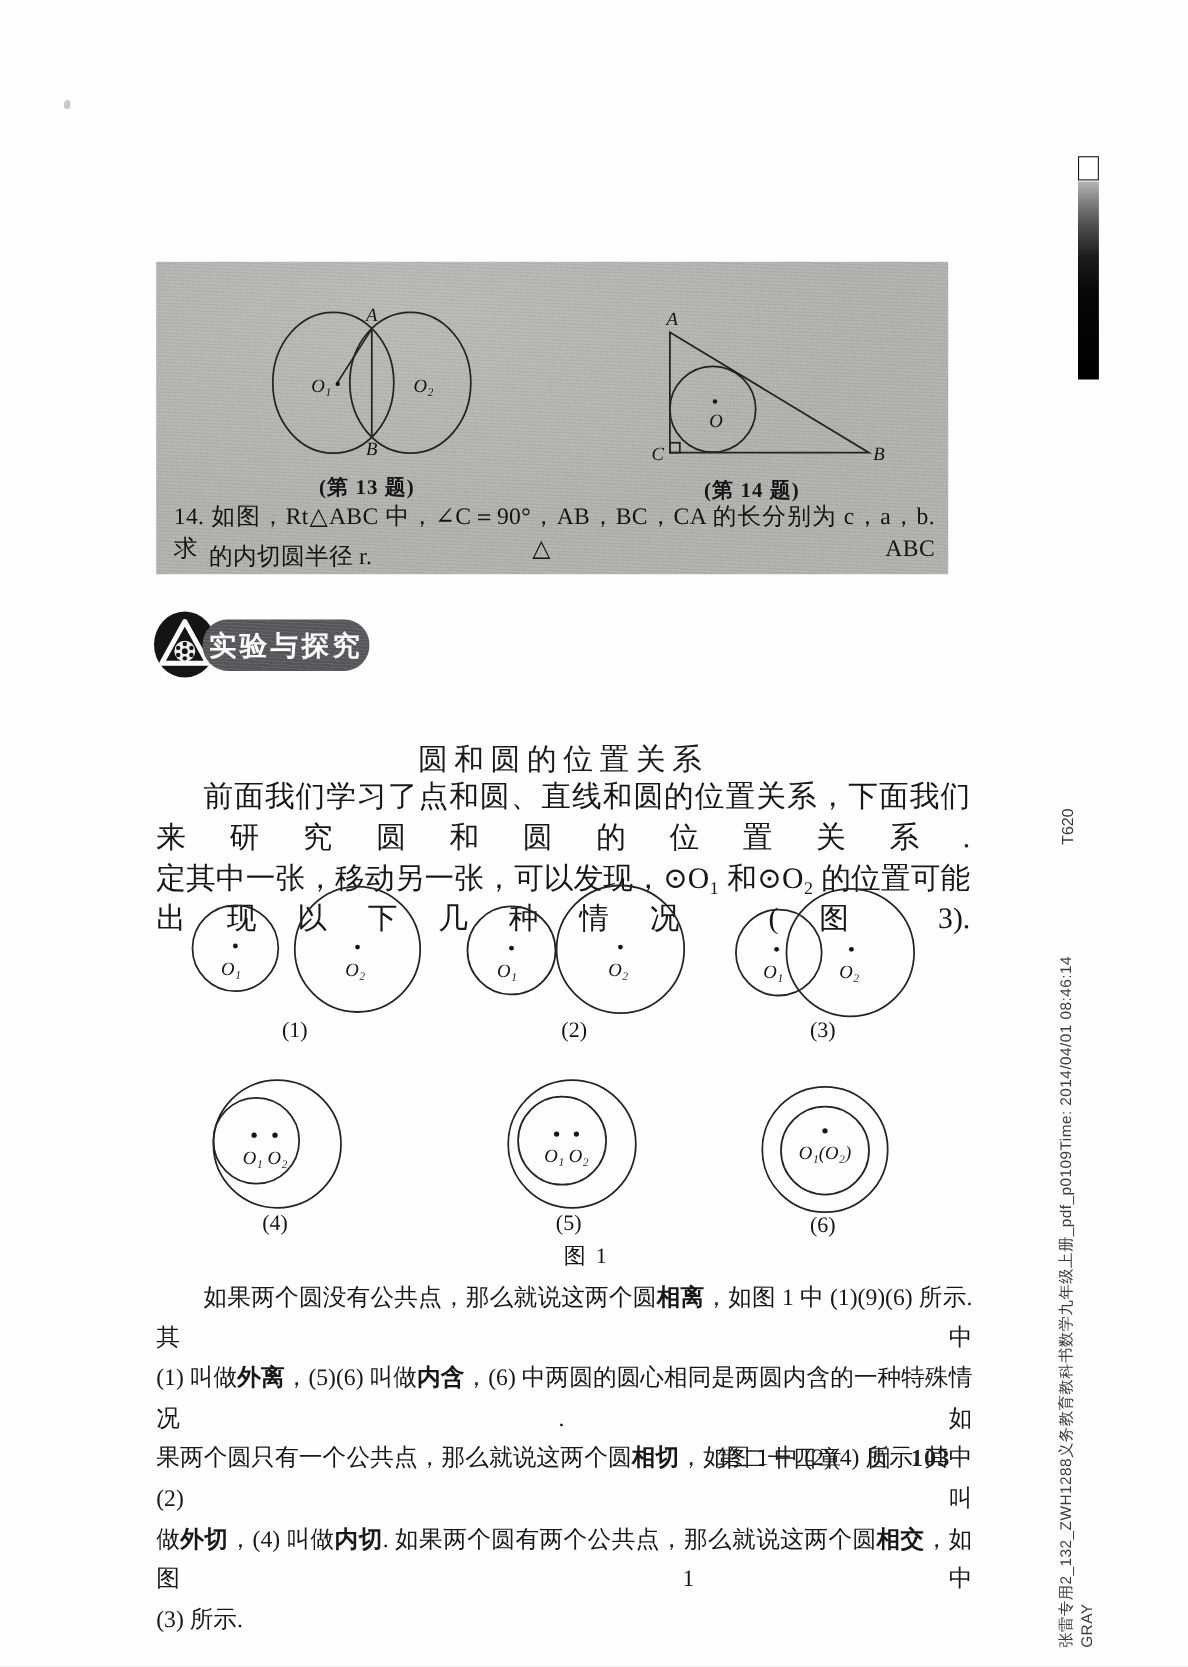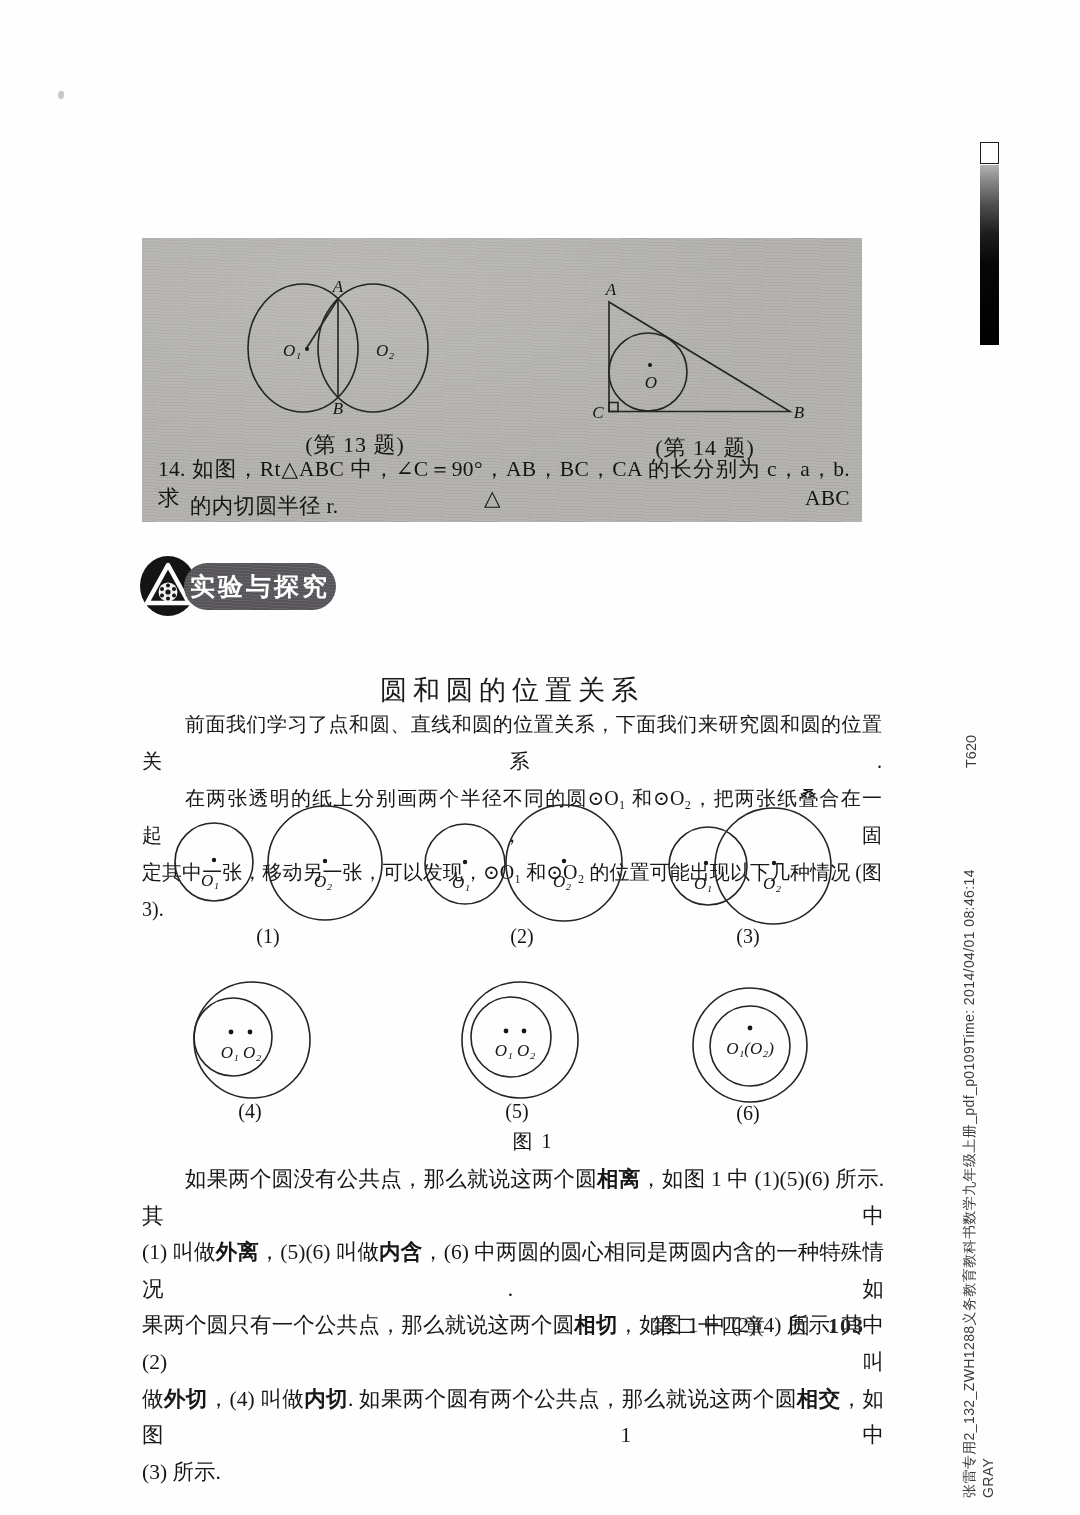--- a/index.html
+++ b/index.html
@@ -17,21 +17,21 @@
     background:linear-gradient(180deg,#b4b4b4 0%,#8b8b8b 8%,#4f4f4f 22%,#1d1d1d 38%,#070707 55%,#000 100%);}
 
   
   .graybox{position:absolute;left:142px;top:238px;width:720px;height:284px;
     background:
       radial-gradient(ellipse at 30% 18%,rgba(255,255,255,.10),transparent 60%),
       repeating-linear-gradient(2deg,rgba(0,0,0,.05) 0 1px,transparent 1px 3px),
       repeating-linear-gradient(91deg,rgba(255,255,255,.06) 0 1px,transparent 1px 2px),
       #b3b1ad;}
   .graybox svg{position:absolute;left:0;top:0;}
-  .figcap{position:absolute;font-size:22px;letter-spacing:1px;text-align:center;color:#151515;}
+  .figcap{position:absolute;font-size:19px;letter-spacing:1px;text-align:left;color:#151515;font-weight:bold;}
   .cap13{left:148px;top:192px;width:130px;}
   .cap14{left:498px;top:195px;width:130px;}
   .prob-line{position:absolute;font-size:21.5px;color:#141414;letter-spacing:.3px;}
   .prob-l1{left:16px;top:216px;width:692px;text-align:justify;text-align-last:justify;}
   .prob-l2{left:48px;top:253px;text-align:center;}
 
   svg .stroke{fill:none;stroke:#242424;stroke-width:1.6px;}
   svg .dot{fill:#161616;}
   svg text{fill:#141414;}
   svg .mathlab{font-family:"Liberation Serif",serif;font-style:italic;font-size:17px;text-anchor:middle;}
@@ -42,21 +42,21 @@
   .section-hd{position:absolute;left:138px;top:554px;height:64px;}
   .section-hd svg{position:absolute;left:0;top:0;}
   .pill{position:absolute;left:46px;top:9px;width:152px;height:47px;border-radius:24px;
     background:repeating-linear-gradient(3deg,rgba(255,255,255,.08) 0 1px,transparent 1px 3px),#57555a;
     color:#fff;font-family:"Liberation Sans",sans-serif;font-weight:bold;font-size:25px;
     display:flex;align-items:center;justify-content:center;letter-spacing:3px;text-align:right;}
 
   
   .title{position:absolute;left:142px;top:672px;width:740px;text-align:center;
          font-size:27px;letter-spacing:6px;color:#1a1a1a;}
-  .paras{position:absolute;left:142px;top:706px;width:740px;font-size:20px;line-height:37px;
+  .paras{position:absolute;left:142px;top:706px;width:740px;font-size:27px;line-height:37px;
          color:#171717;}
   .paras .jl{text-align:justify;text-align-last:justify;}
   .indent{text-indent:43px;}
 
   
   .fig1{position:absolute;left:142px;top:800px;}
 
   
   .body2{position:absolute;left:142px;top:1161px;width:742px;font-size:21.5px;line-height:36.6px;color:#171717;}
   .body2 .jl{text-align:justify;text-align-last:justify;}
@@ -132,21 +132,20 @@
       <circle cx="30" cy="44.5" r="2" fill="#161616"></circle>
       <circle cx="24" cy="41.5" r="2" fill="#161616"></circle>
       <circle cx="24" cy="35" r="2" fill="#161616"></circle>
     </svg>
     <div class="pill">实验与探究</div>
   </div>
 
   <div class="title">圆和圆的位置关系</div>
   <div class="paras">
     <div class="jl indent">前面我们学习了点和圆、直线和圆的位置关系，下面我们来研究圆和圆的位置关系.</div>
-    <div class="jl indent">在两张透明的纸上分别画两个半径不同的圆⊙O₁ 和⊙O₂，把两张纸叠合在一起，固</div>
     <div class="jl">定其中一张，移动另一张，可以发现，⊙O₁ 和⊙O₂ 的位置可能出现以下几种情况 (图 3).</div>
   </div>
 
   <svg class="fig1" width="740" height="360" viewBox="0 0 740 360">
 
     <g>
       <circle class="stroke" cx="72" cy="62" r="39"></circle>
       <circle class="stroke" cx="183" cy="63" r="57"></circle>
       <circle class="dot" cx="72" cy="60" r="2.2"></circle>
       <circle class="dot" cx="183" cy="61" r="2.2"></circle>
@@ -197,21 +196,21 @@
       <circle class="stroke" cx="608" cy="245" r="57"></circle>
       <circle class="stroke" cx="608" cy="246" r="40"></circle>
       <circle class="dot" cx="608" cy="228" r="2.4"></circle>
       <text class="mathlab" x="608" y="254">O₁(O₂)</text>
       <text class="numlab" x="606" y="320">(6)</text>
     </g>
     <text class="capt" x="391" y="348">图 1</text>
   </svg>
 
   <div class="body2">
-    <div class="jl indent"><span>如果两个圆没有公共点，那么就说这两个圆</span><span class="bold">相离</span><span>，如图 1 中 (1)(5)(6) 所示. 其中</span></div>
+    <div class="jl indent"><span>如果两个圆没有公共点，那么就说这两个圆</span><span class="bold">相离</span><span>，如图 1 中 (1)(9)(6) 所示. 其中</span></div>
     <div class="jl"><span>(1) 叫做</span><span class="bold">外离</span><span>，(5)(6) 叫做</span><span class="bold">内含</span><span>，(6) 中两圆的圆心相同是两圆内含的一种特殊情况. 如</span></div>
     <div class="jl"><span>果两个圆只有一个公共点，那么就说这两个圆</span><span class="bold">相切</span><span>，如图 1 中 (2)(4) 所示. 其中 (2) 叫</span></div>
     <div class="jl"><span>做</span><span class="bold">外切</span><span>，(4) 叫做</span><span class="bold">内切</span><span>. 如果两个圆有两个公共点，那么就说这两个圆</span><span class="bold">相交</span><span>，如图 1 中</span></div>
     <div><span>(3) 所示.</span></div>
   </div>
 
   <div class="footer">
     <span>第二十四章</span>
     <span class="book">圆</span>
     <span class="pagenum">103</span>

